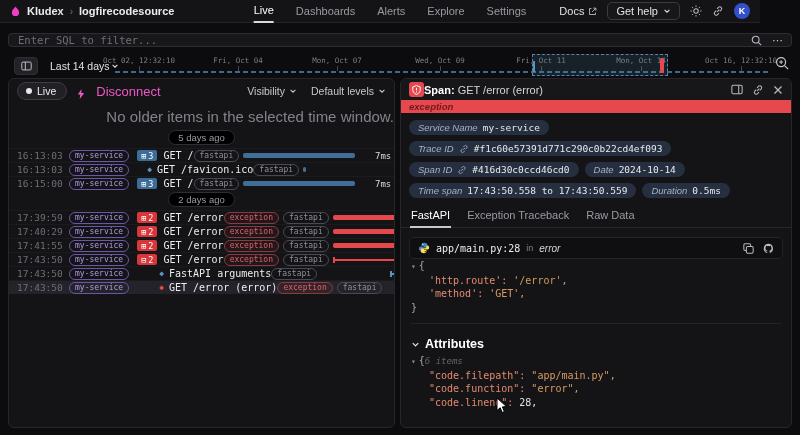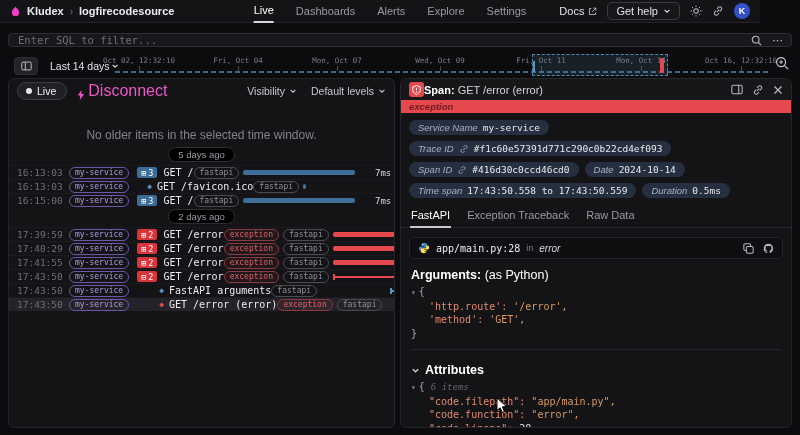--- a/index.html
+++ b/index.html
@@ -44,24 +44,24 @@
 
   
   .panel { position:absolute; top:78px; height:350px; background:#141417; border:1px solid #26262b; border-radius:6px; overflow:hidden; }
   #live-panel { left:8px; width:387px; }
   #detail-panel { left:400px; width:392px; }
 
   
   .live-head { height:24px; display:flex; align-items:center; gap:10px; padding:0 8px; }
   .live-pill { display:flex; align-items:center; gap:5px; border:1px solid #3c3c44; background:#202025; border-radius:999px; padding:2px 10px 2px 8px; font-size:10.5px; color:#f0f0f2; }
   .live-dot { width:6px; height:6px; border-radius:50%; background:#e8e8ec; }
-  .disconnect { display:flex; align-items:flex-end; gap:3px; color:#ee57c6; font-size:16px; }
+  .disconnect { display:flex; align-items:flex-end; gap:11px; color:#ee57c6; font-size:13px; }
   .live-head-right { margin-left:auto; display:flex; gap:14px; font-size:10.5px; color:#c6c6cd; }
   .dd { display:flex; align-items:center; gap:4px; }
-  .empty-msg { text-align:center; color:#82828b; font-size:12px; padding:5px 0 3px;margin-top:20px; }
+  .empty-msg { text-align:right; color:#82828b; font-size:15px; padding:5px 0 3px; }
   .ago-wrap { display:flex; justify-content:center; padding:2px 0 3px; }
   .ago-pill { font-size:9.5px; color:#9a9aa3; background:#000000; border:1px solid #2e2e35; border-radius:999px; padding:1px 9px; }
   .rowlist { }
   .trow { display:flex; align-items:center; height:14px; padding:0 8px; border-top:1px solid #1b1b1f; font-family:"DejaVu Sans Mono", monospace; }
   .trow.selected { background:#232329; }
   .t-time { font-size:9.5px; color:#6e6e78; width:52px; flex:none; }
   .tagp { font-size:8px; line-height:10px; padding:0 5px; border-radius:7px; border:1px solid #4a4a52; color:#8f8f99; flex:none; white-space:nowrap; }
   .tagp.svc { border-color:#6d55a8; color:#b09ae0; margin-right:8px; }
   .tagp.exc { border-color:#8a3a40; color:#e06067; background:rgba(229,72,77,0.07); margin-right:4px; }
   .cbadge { display:inline-flex; align-items:center; gap:2px; height:11px; border-radius:2px; padding:0 4px; font-size:8.5px; color:#fff; flex:none; margin-right:6px; }
@@ -106,21 +106,21 @@
   .sec-title { font-size:12.5px; font-weight:bold; color:#ffffff; margin:9px 0 3px; }
   .sec-title .sub { font-weight:normal; }
   .code { font:10px "DejaVu Sans Mono", monospace; line-height:13.5px; }
   .cl { white-space:pre; }
   .ind { padding-left:18px; }
   .caret { color:#8a8a93; font-size:8px; margin-right:3px; }
   .punc { color:#a5a5ae; }
   .k { color:#e58a6e; }
   .s { color:#d69a62; }
   .n { color:#e3e3e8; }
-  .items-note { font-style:italic; color:#62626a; font-size:9px; margin-left:6px; }
+  .items-note { font-style:italic; color:#62626a; font-size:9px; margin-left:0; }
   .attr-sec { border-top:1px solid #232328; margin-top:9px; padding-top:4px; }
   .attr-head { display:flex; align-items:center; gap:5px; }
 
   
   #cursor { position:absolute; left:496px; top:397px; pointer-events:none; }
 </style>
 </head>
 <body>
 
 <div id="navbar">
@@ -495,21 +495,20 @@
           <rect x="4" y="4" width="8" height="8" rx="1.5" fill="none" stroke="currentColor" stroke-width="1.2"></rect>
           <path d="M9 4 V2.5 A1.5 1.5 0 0 0 7.5 1 H2.5 A1.5 1.5 0 0 0 1 2.5 V7.5 A1.5 1.5 0 0 0 2.5 9 H4" fill="none" stroke="currentColor" stroke-width="1.2"></path>
         </svg>
       <svg width="11" height="11" viewBox="0 0 14 14">
           <path d="M7 1 a6 6 0 0 0 -1.9 11.7 c0.3 0.05 0.4 -0.13 0.4 -0.3 v-1.1 c-1.7 0.36 -2 -0.8 -2 -0.8 c-0.27 -0.7 -0.66 -0.9 -0.66 -0.9 c-0.54 -0.37 0.04 -0.36 0.04 -0.36 c0.6 0.04 0.9 0.6 0.9 0.6 c0.53 0.9 1.4 0.65 1.73 0.5 c0.05 -0.38 0.2 -0.65 0.38 -0.8 c-1.33 -0.15 -2.73 -0.67 -2.73 -2.97 c0 -0.66 0.23 -1.2 0.62 -1.62 c-0.06 -0.15 -0.27 -0.76 0.06 -1.58 c0 0 0.5 -0.16 1.65 0.62 a5.7 5.7 0 0 1 3 0 c1.15 -0.78 1.65 -0.62 1.65 -0.62 c0.33 0.82 0.12 1.43 0.06 1.58 c0.39 0.42 0.62 0.96 0.62 1.62 c0 2.3 -1.4 2.8 -2.74 2.96 c0.22 0.19 0.4 0.55 0.4 1.1 v1.64 c0 0.17 0.1 0.36 0.41 0.3 A6 6 0 0 0 7 1 Z" fill="currentColor"></path>
         </svg>
     </span>
   </div>
 
   <div class="det-body">
-    <div class="sec-title"><span>Arguments:</span> <span class="sub">(as Python)</span></div>
     <div class="code">
       <div class="cl"><span class="caret">▾</span><span class="punc">{</span></div>
       <div class="cl ind"><span class="k">'http.route':</span> <span class="s">'/error',</span></div>
       <div class="cl ind"><span class="k">'method':</span> <span class="s">'GET',</span></div>
       <div class="cl"><span class="punc">}</span></div>
     </div>
 
     <div class="attr-sec">
       <div class="attr-head sec-title">
         <svg width="9" height="9" viewBox="0 0 10 10">

